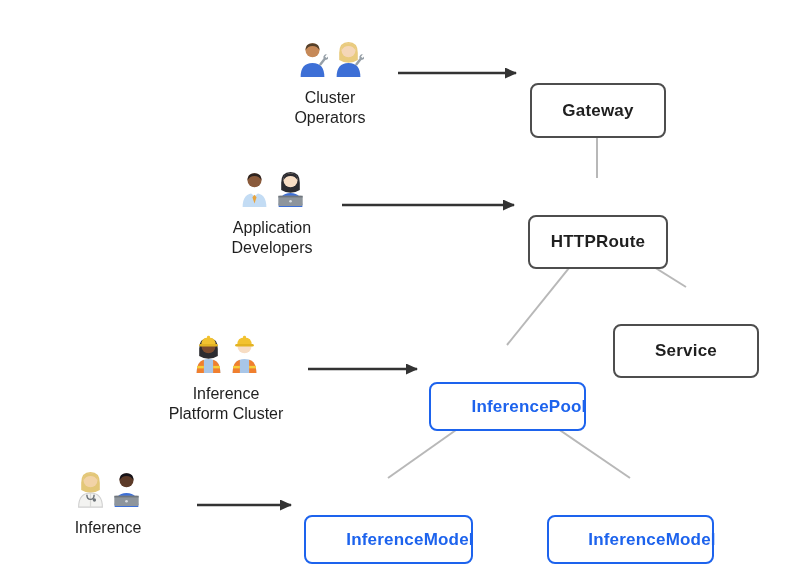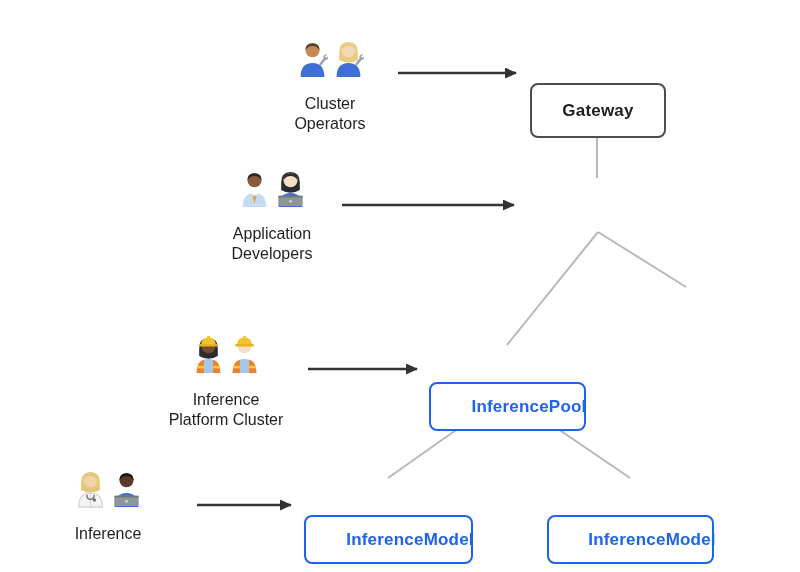--- a/index.html
+++ b/index.html
@@ -64,21 +64,21 @@
     text-align:center;
   }
   .a-cluster-operators{left:240px;top:34px;}
   .a-application-developers{left:182px;top:164px;}
   .a-inference-platform-owners{left:136px;top:330px;}
   .a-inference-workload-owners{left:18px;top:464px;}
   .actor-icons{
     display:flex;gap:5px;align-items:flex-end;height:44px;
   }
   .actor-label{
-    margin-top:16px;
+    margin-top:10px;
     font-size:16px;
     line-height:20px;
     color:var(--label-text,#1f1f1f);
     text-align:center;
   }
 </style>
 </head>
 <body>
 
 <div class="canvas">
@@ -96,20 +96,22 @@
     <line class="edge" x1="507" y1="394" x2="388" y2="478"></line>
     <line class="edge" x1="507" y1="394" x2="630" y2="478"></line>
 
     <line class="arrow" x1="398" y1="73" x2="516" y2="73" marker-end="url(#ah)"></line>
     <line class="arrow" x1="342" y1="205" x2="514" y2="205" marker-end="url(#ah)"></line>
     <line class="arrow" x1="308" y1="369" x2="417" y2="369" marker-end="url(#ah)"></line>
     <line class="arrow" x1="197" y1="505" x2="291" y2="505" marker-end="url(#ah)"></line>
   </svg>
 
   <div class="node gray n-gateway">Gateway</div>
+  <div class="node gray n-httproute">HTTPRoute</div>
+  <div class="node gray n-service">Service</div>
   <div class="node blue n-inferencepool">InferencePool</div>
   <div class="node blue n-inferencemodel-left">InferenceModel</div>
   <div class="node blue n-inferencemodel-right">InferenceModel</div>
 
   <div class="actor a-cluster-operators">
     <span class="actor-icons">
       <svg width="31" height="40" viewBox="0 0 30 38">
           <circle cx="15" cy="11.5" r="6.8" fill="#c68958"></circle>
           <path d="M8.2,11.5 Q8.2,4.7 15,4.7 Q21.8,4.7 21.8,11.5 Q19.5,7.4 15,7.4 Q10.5,7.4 8.2,11.5 Z" fill="#55402a"></path>
           <path d="M3.5,37.5 Q3.5,23.8 15,23.8 Q26.5,23.8 26.5,37.5 Z" fill="#3d6fd6"></path>

